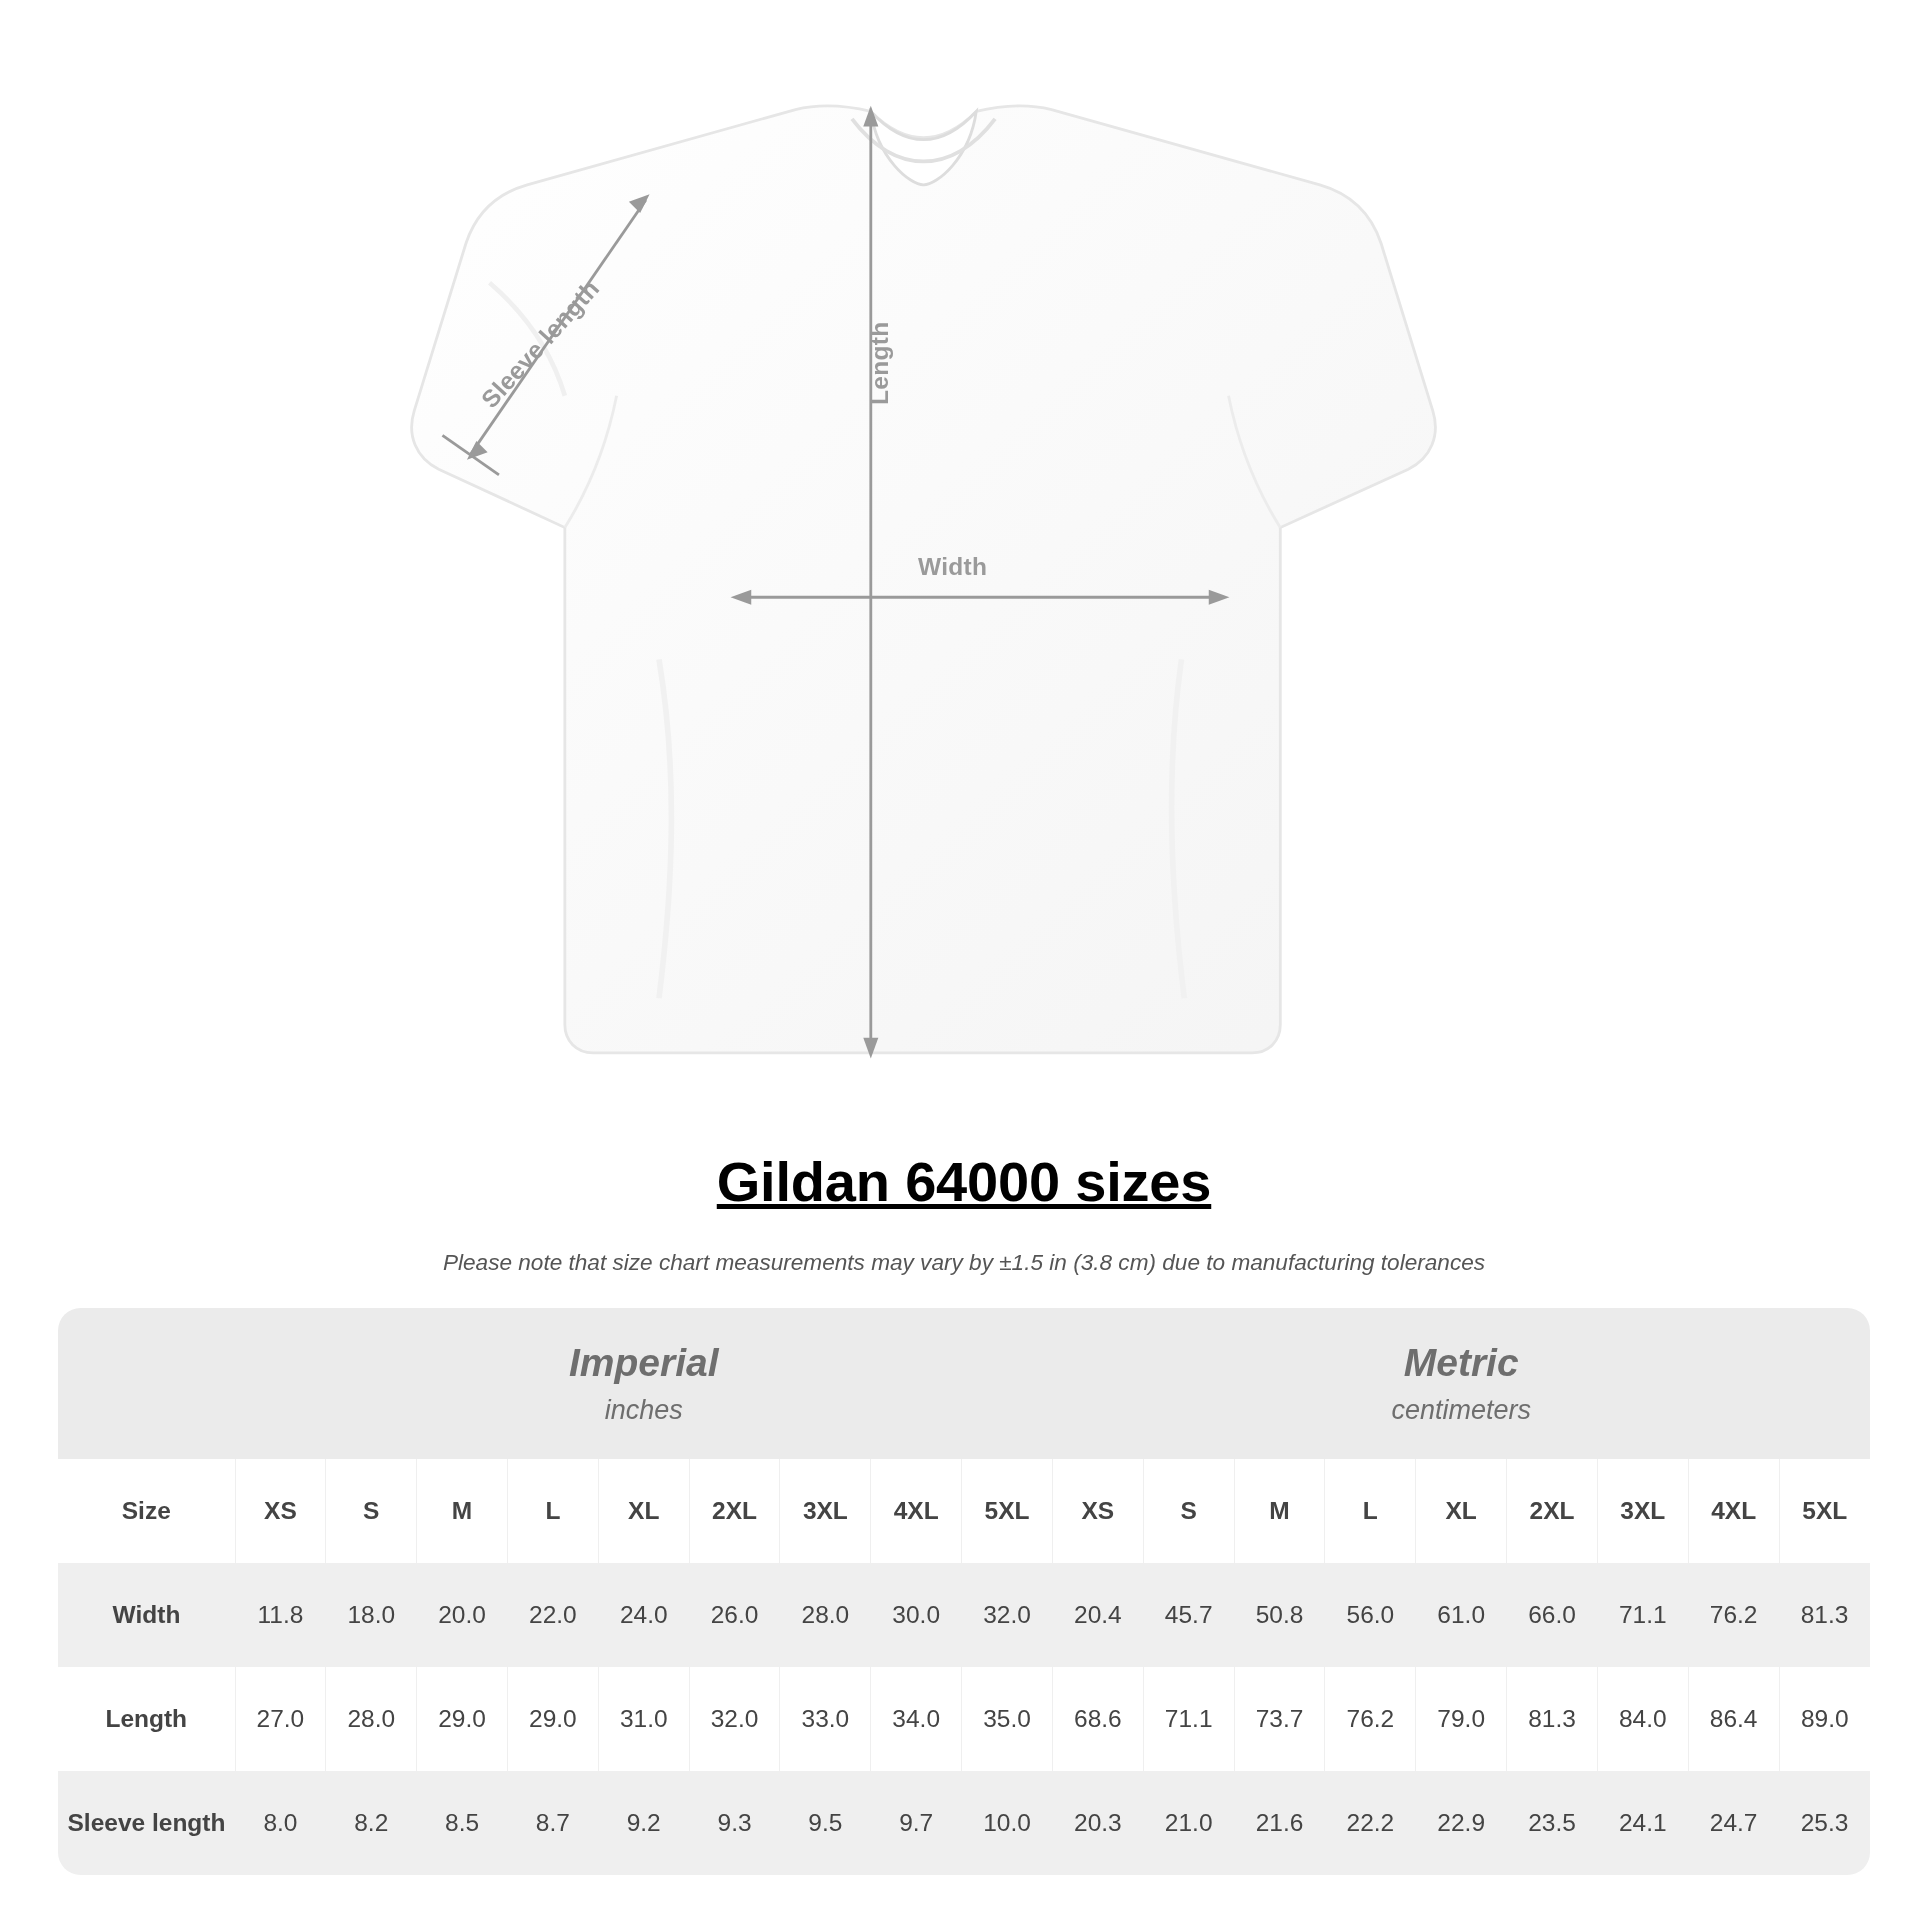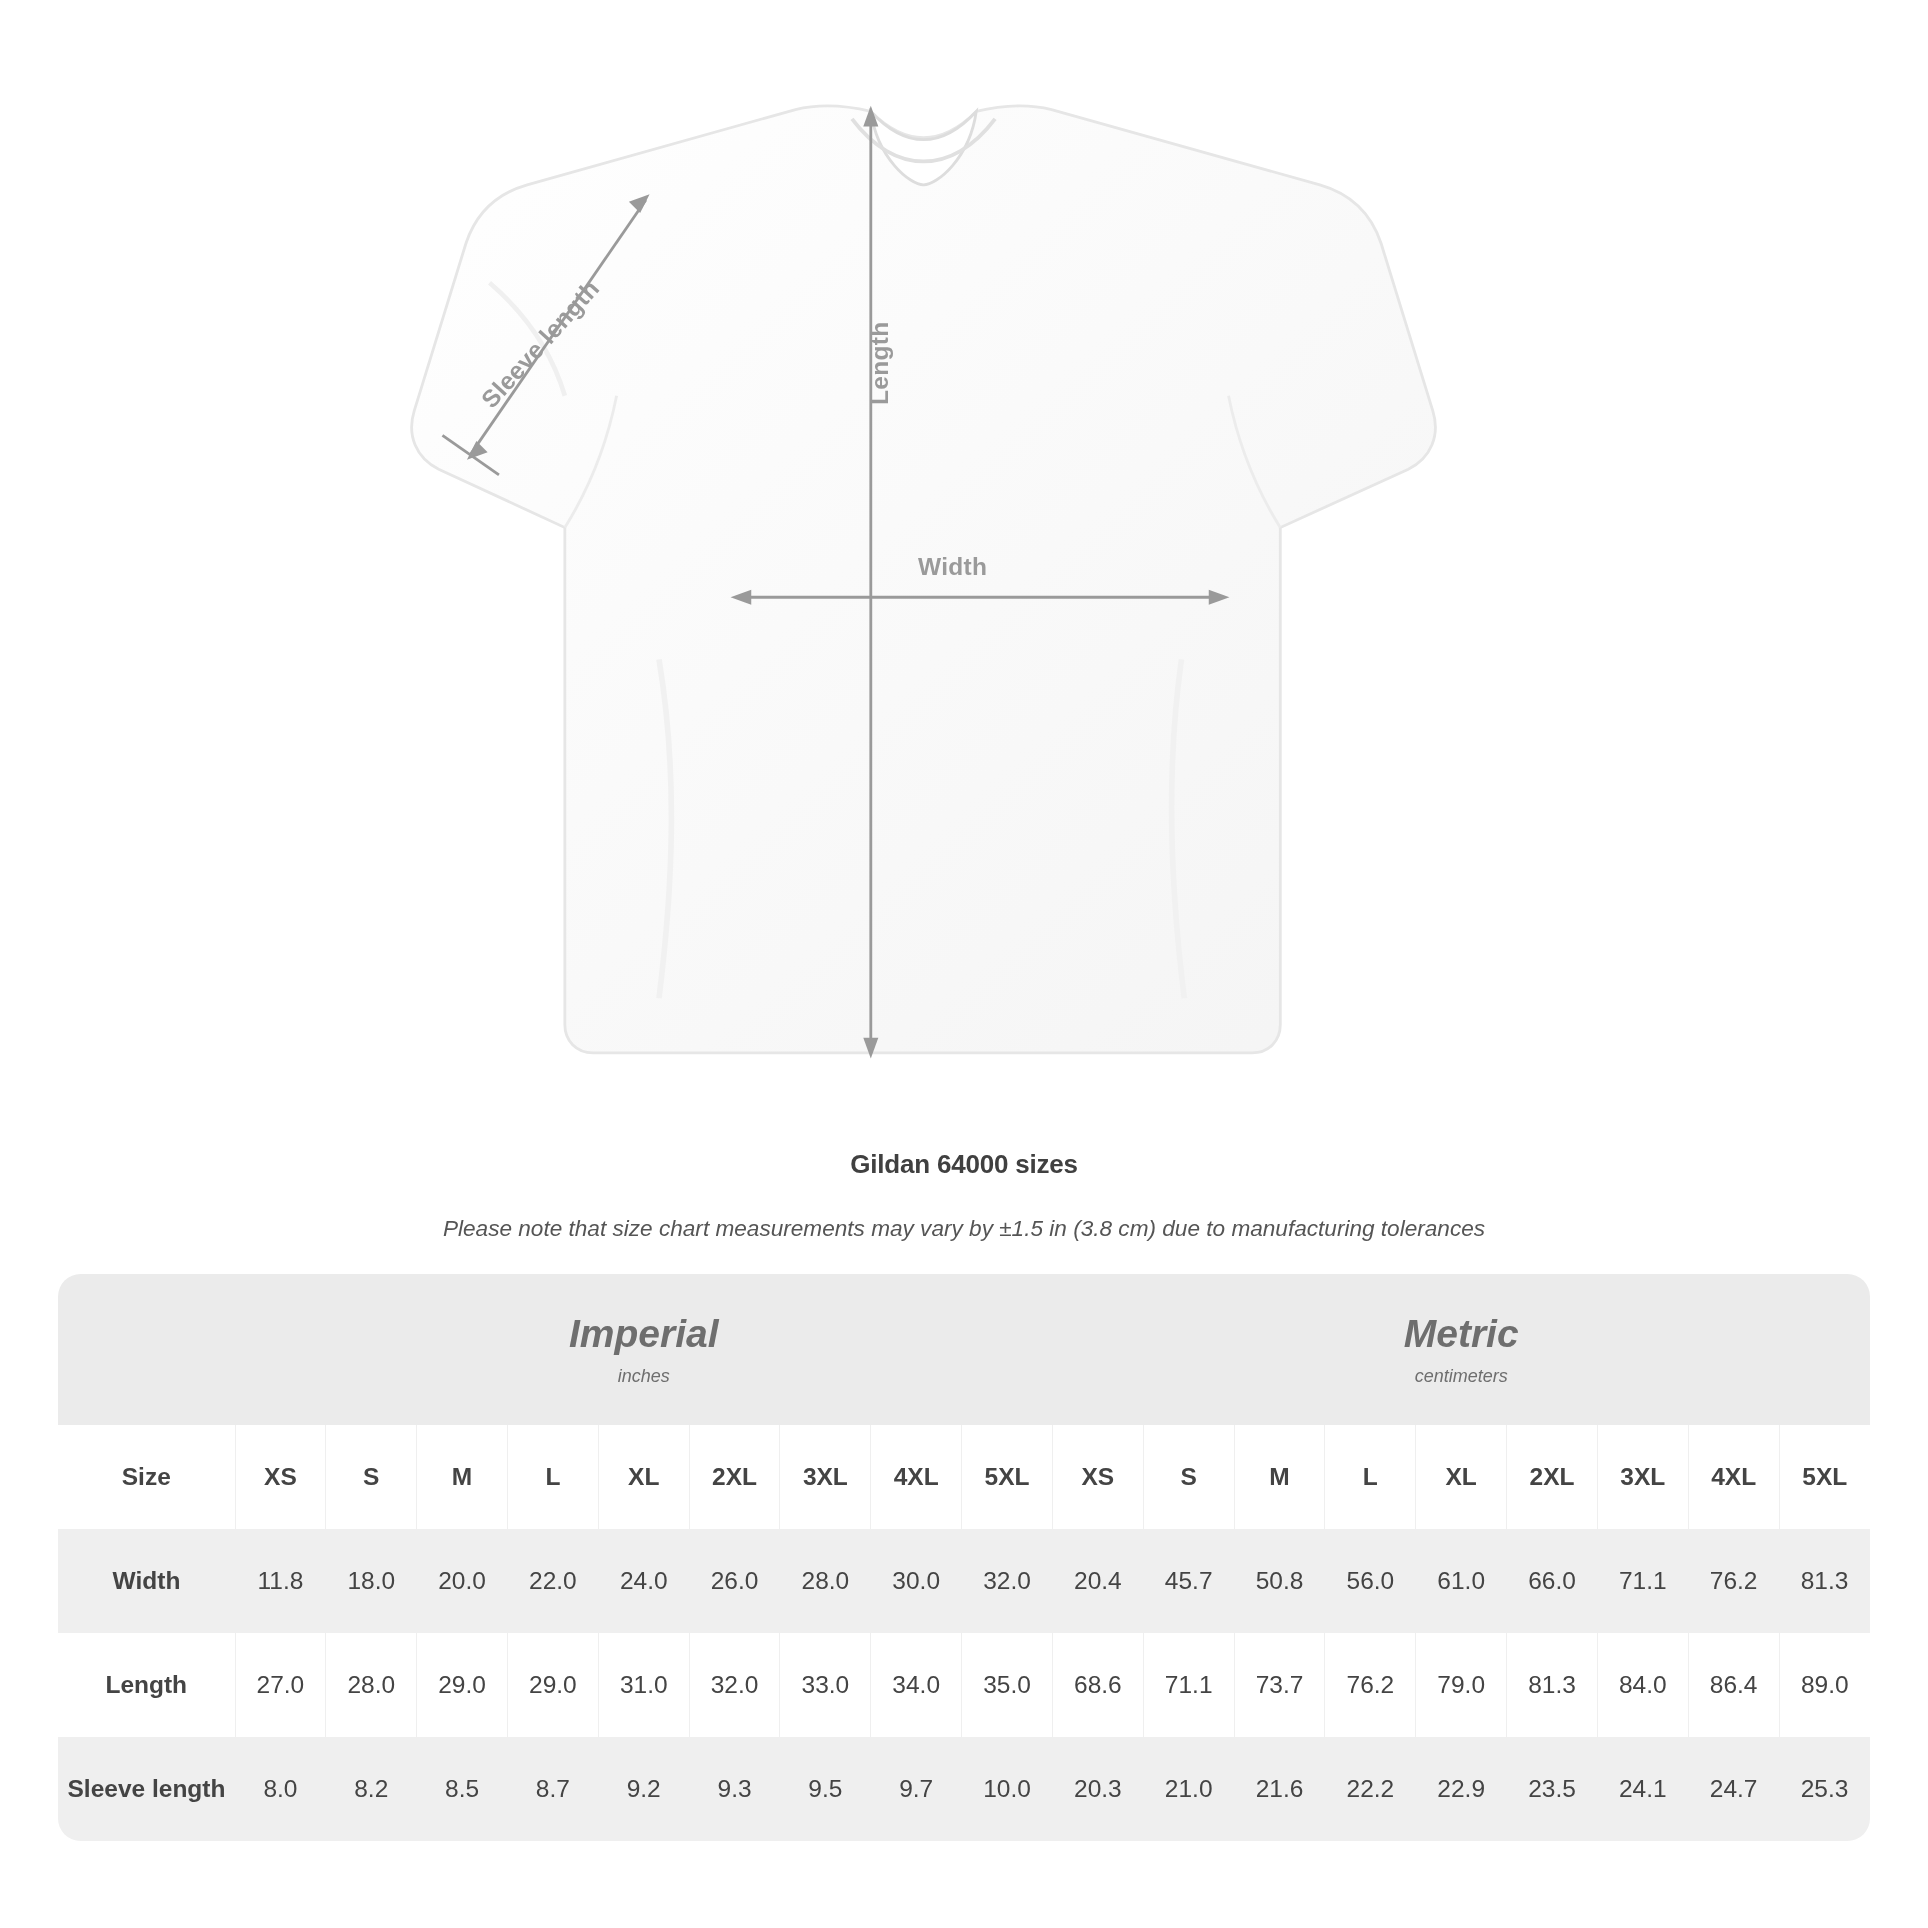--- a/index.html
+++ b/index.html
@@ -50,24 +50,25 @@
     transform: rotate(-48deg);
     transform-origin: left top;
   }
 
   
   .title-block {
     text-align: center;
     margin-top: 28px;
   }
   .chart-title {
-    font-size: 26px;
-    font-weight: bold;
-    color: #404040;
+    font-size: 56px;
+    font-weight: bold;
+    color: #000000;
     letter-spacing: -0.2px;
+    text-decoration: underline;
   }
   .chart-note {
     font-size: 22.6px;
     font-style: italic;
     color: #555555;
     margin-top: 36px;
   }
 
   
   .table-wrap {
@@ -94,21 +95,21 @@
     height: 151px;
     padding: 0;
   }
   .unit-title {
     font-size: 39px;
     font-style: italic;
     font-weight: bold;
     color: #6e6e6e;
   }
   .unit-sub {
-    font-size: 18px;
+    font-size: 27px;
     font-style: italic;
     color: #6e6e6e;
     margin-top: 9.4px;
   }
   .spacer-cell { background: #ebebeb; }
 
   .head-row td {
     height: 102px;
     background: #ffffff;
     font-weight: bold;

